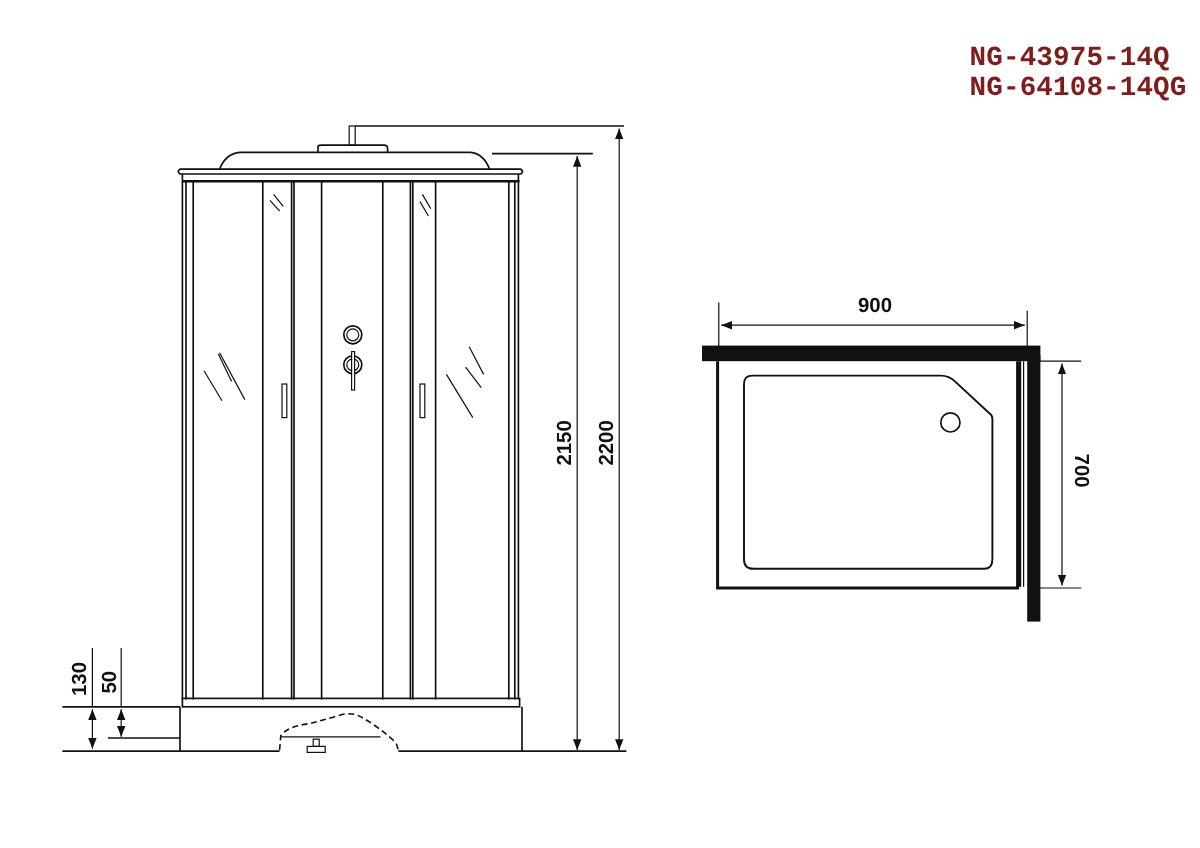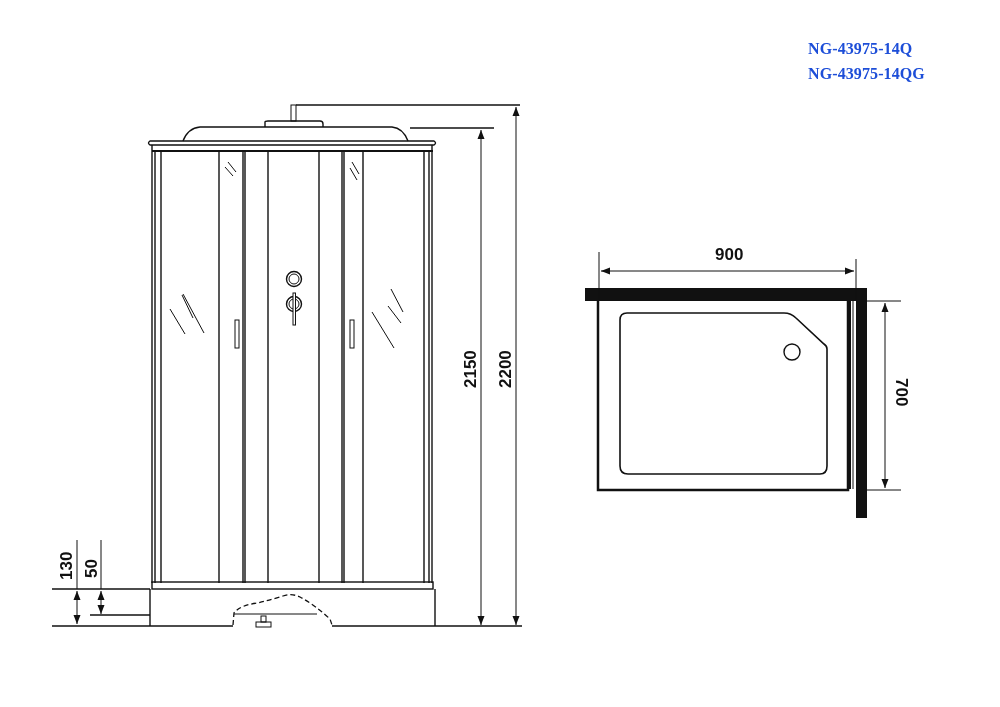--- a/index.html
+++ b/index.html
@@ -1,30 +1,30 @@
 <!DOCTYPE html>
 <html><head>
   <meta charset="utf-8">
   <style>
     html, body { margin: 0; padding: 0; background: #ffffff; }
     body { width: 1000px; height: 707px; position: relative; overflow: hidden; font-family: "Liberation Sans", sans-serif; }
     #drawing { position: absolute; left: 0; top: 0; width: 1000px; height: 707px; }
     .models { position: absolute; left: 808px; top: 36px; width: 190px; }
-    .model { font-family: Liberation Serif, serif; font-weight: bold; font-size: 16px; line-height: 25px; color: #1d4ed8; letter-spacing: 0.1px; white-space: nowrap; }
+    .model { font-family: Liberation Mono, monospace; font-weight: bold; font-size: 23px; line-height: 25px; color: #7f1d1d; letter-spacing: 0.1px; white-space: nowrap; }
     .dim { font-family: "Liberation Sans", sans-serif; font-weight: bold; font-size: 17px; fill: #111; }
     .ln { stroke: #111; fill: none; stroke-width: 1.4; }
     .thin { stroke: #111; fill: none; stroke-width: 1; }
     .thick { stroke: #111; fill: none; stroke-width: 2.2; }
   </style>
 </head>
 <body>
 
 <div class="models">
   <div class="model">NG-43975-14Q</div>
-  <div class="model">NG-43975-14QG</div>
+  <div class="model">NG-64108-14QG</div>
 </div>
 
 <svg id="drawing" viewBox="0 0 1000 707" xmlns="http://www.w3.org/2000/svg">
   <defs>
     <marker id="arr" markerWidth="10" markerHeight="10" refX="9" refY="5" orient="auto" markerUnits="userSpaceOnUse">
       <path d="M0,1.5 L9,5 L0,8.5 Z" fill="#111"></path>
     </marker>
     <marker id="arrs" markerWidth="10" markerHeight="10" refX="1" refY="5" orient="auto" markerUnits="userSpaceOnUse">
       <path d="M10,1.5 L1,5 L10,8.5 Z" fill="#111"></path>
     </marker>

